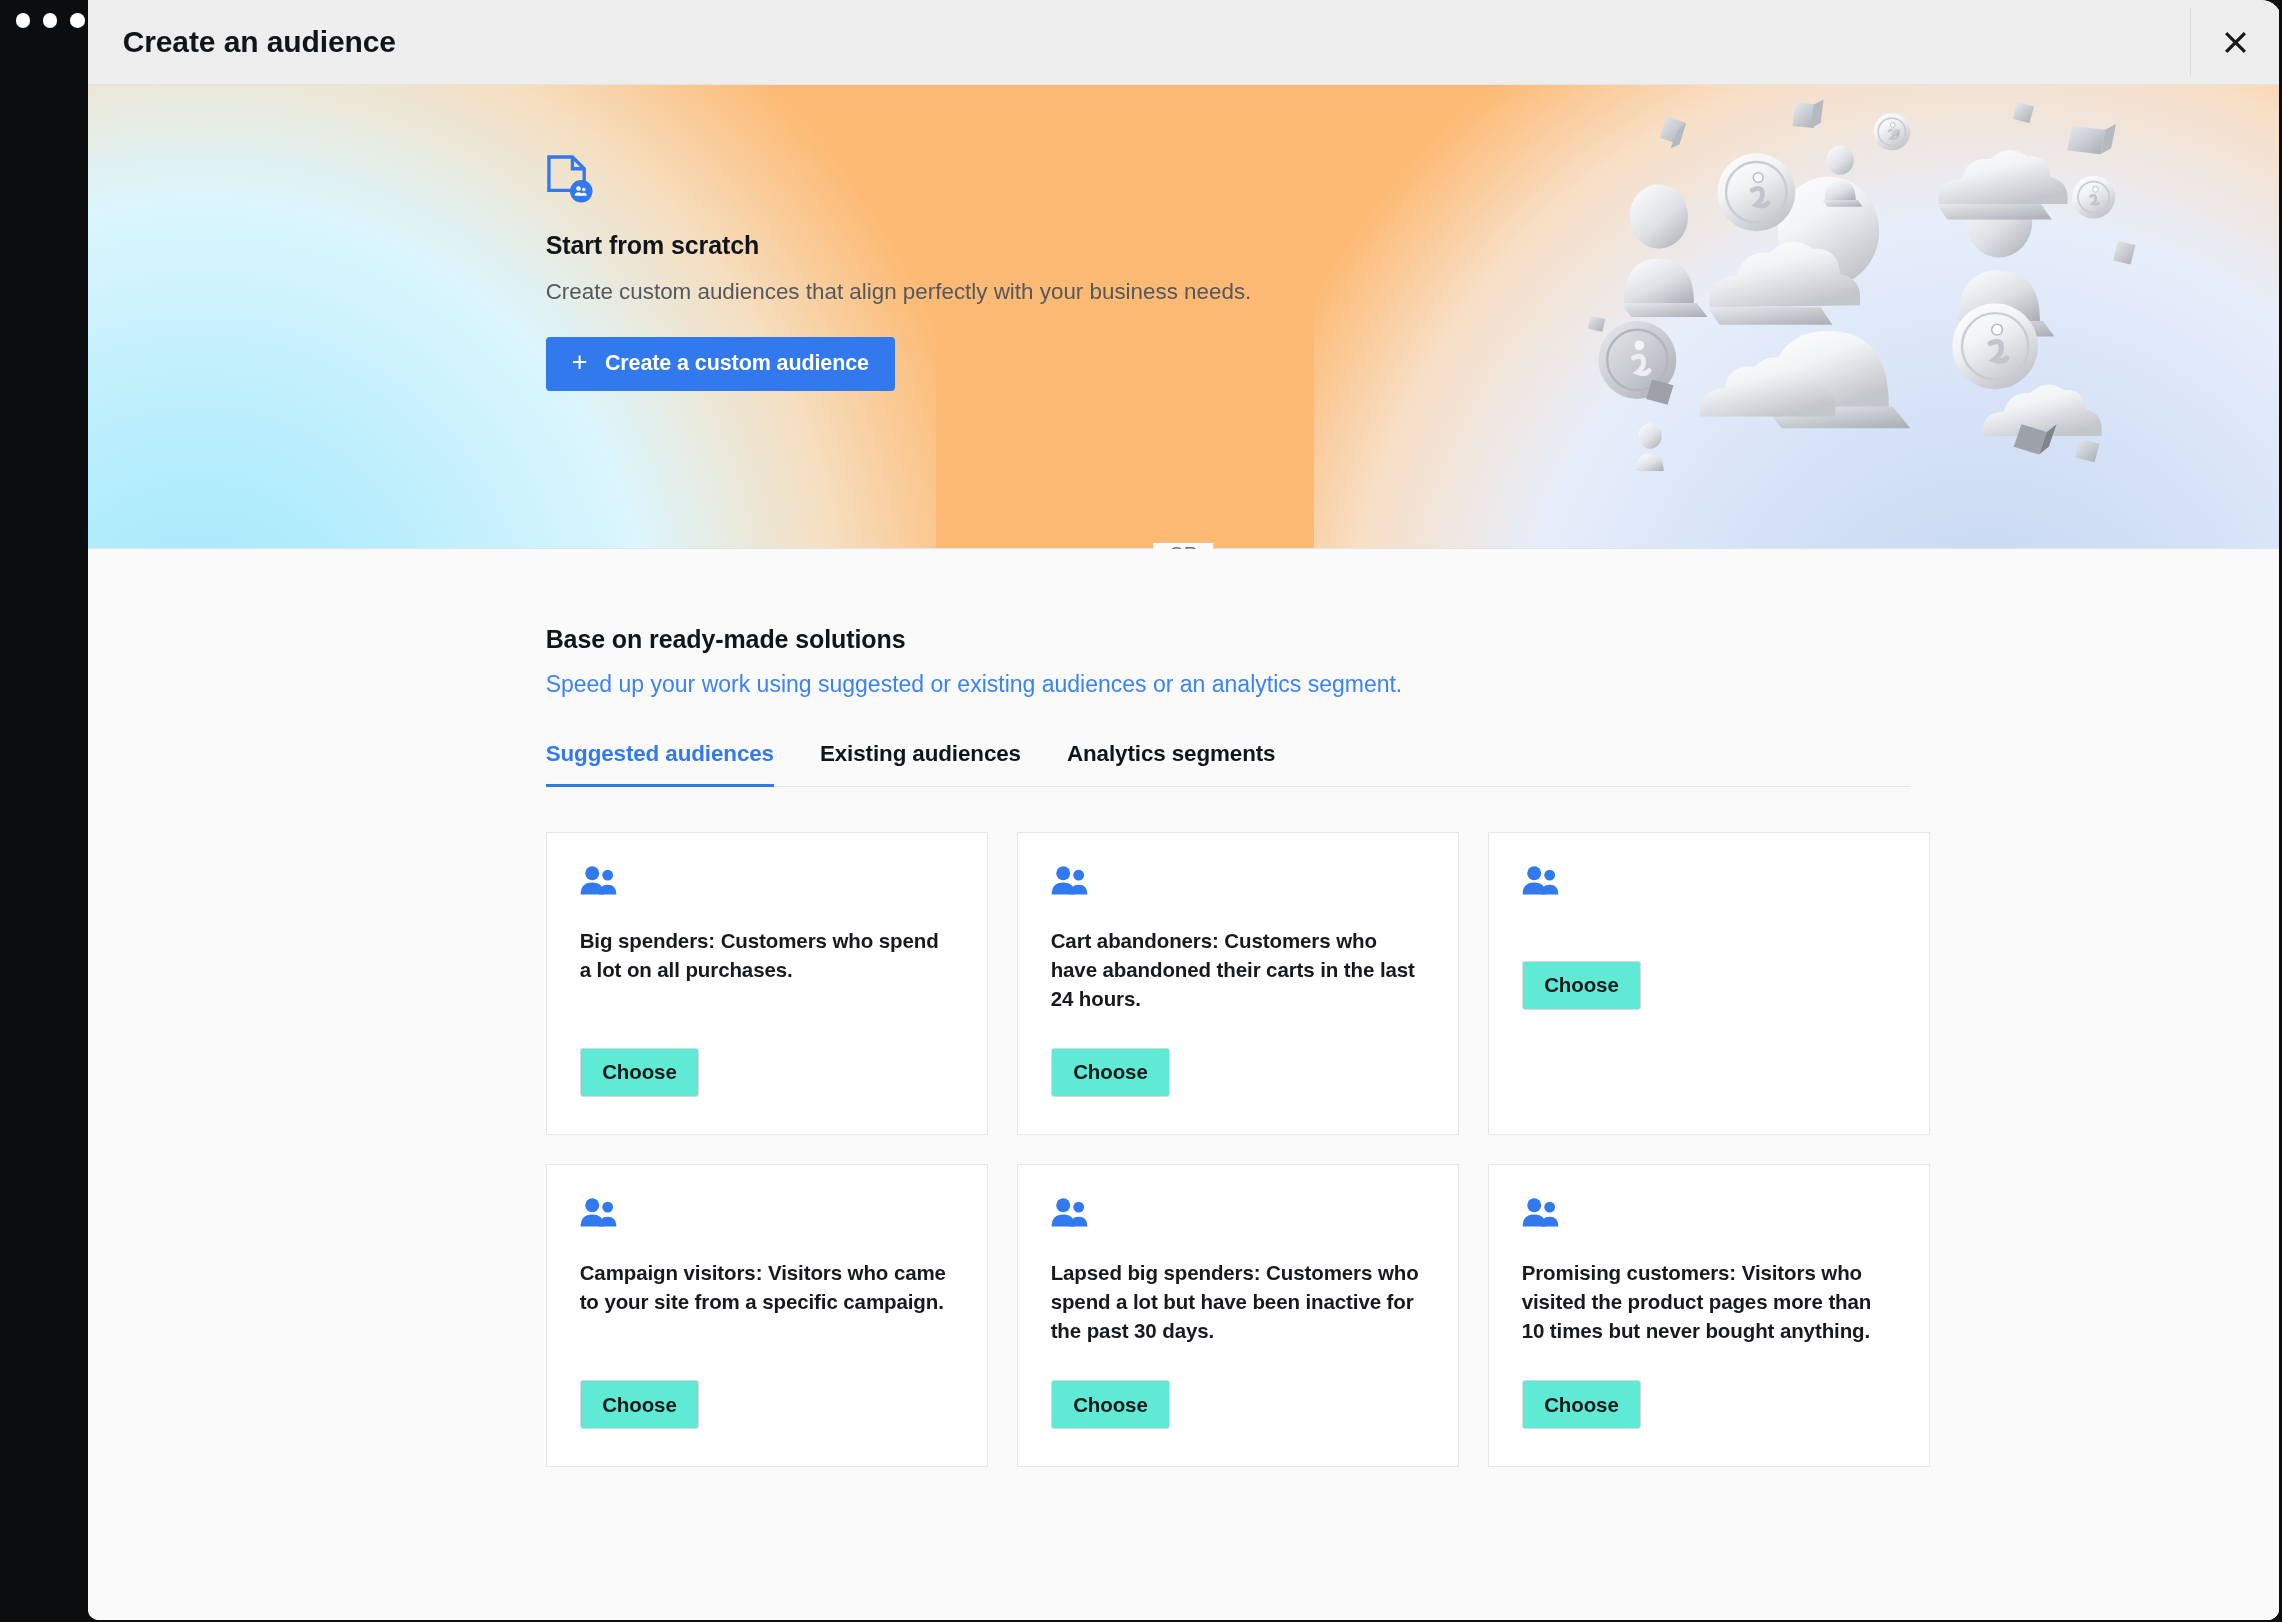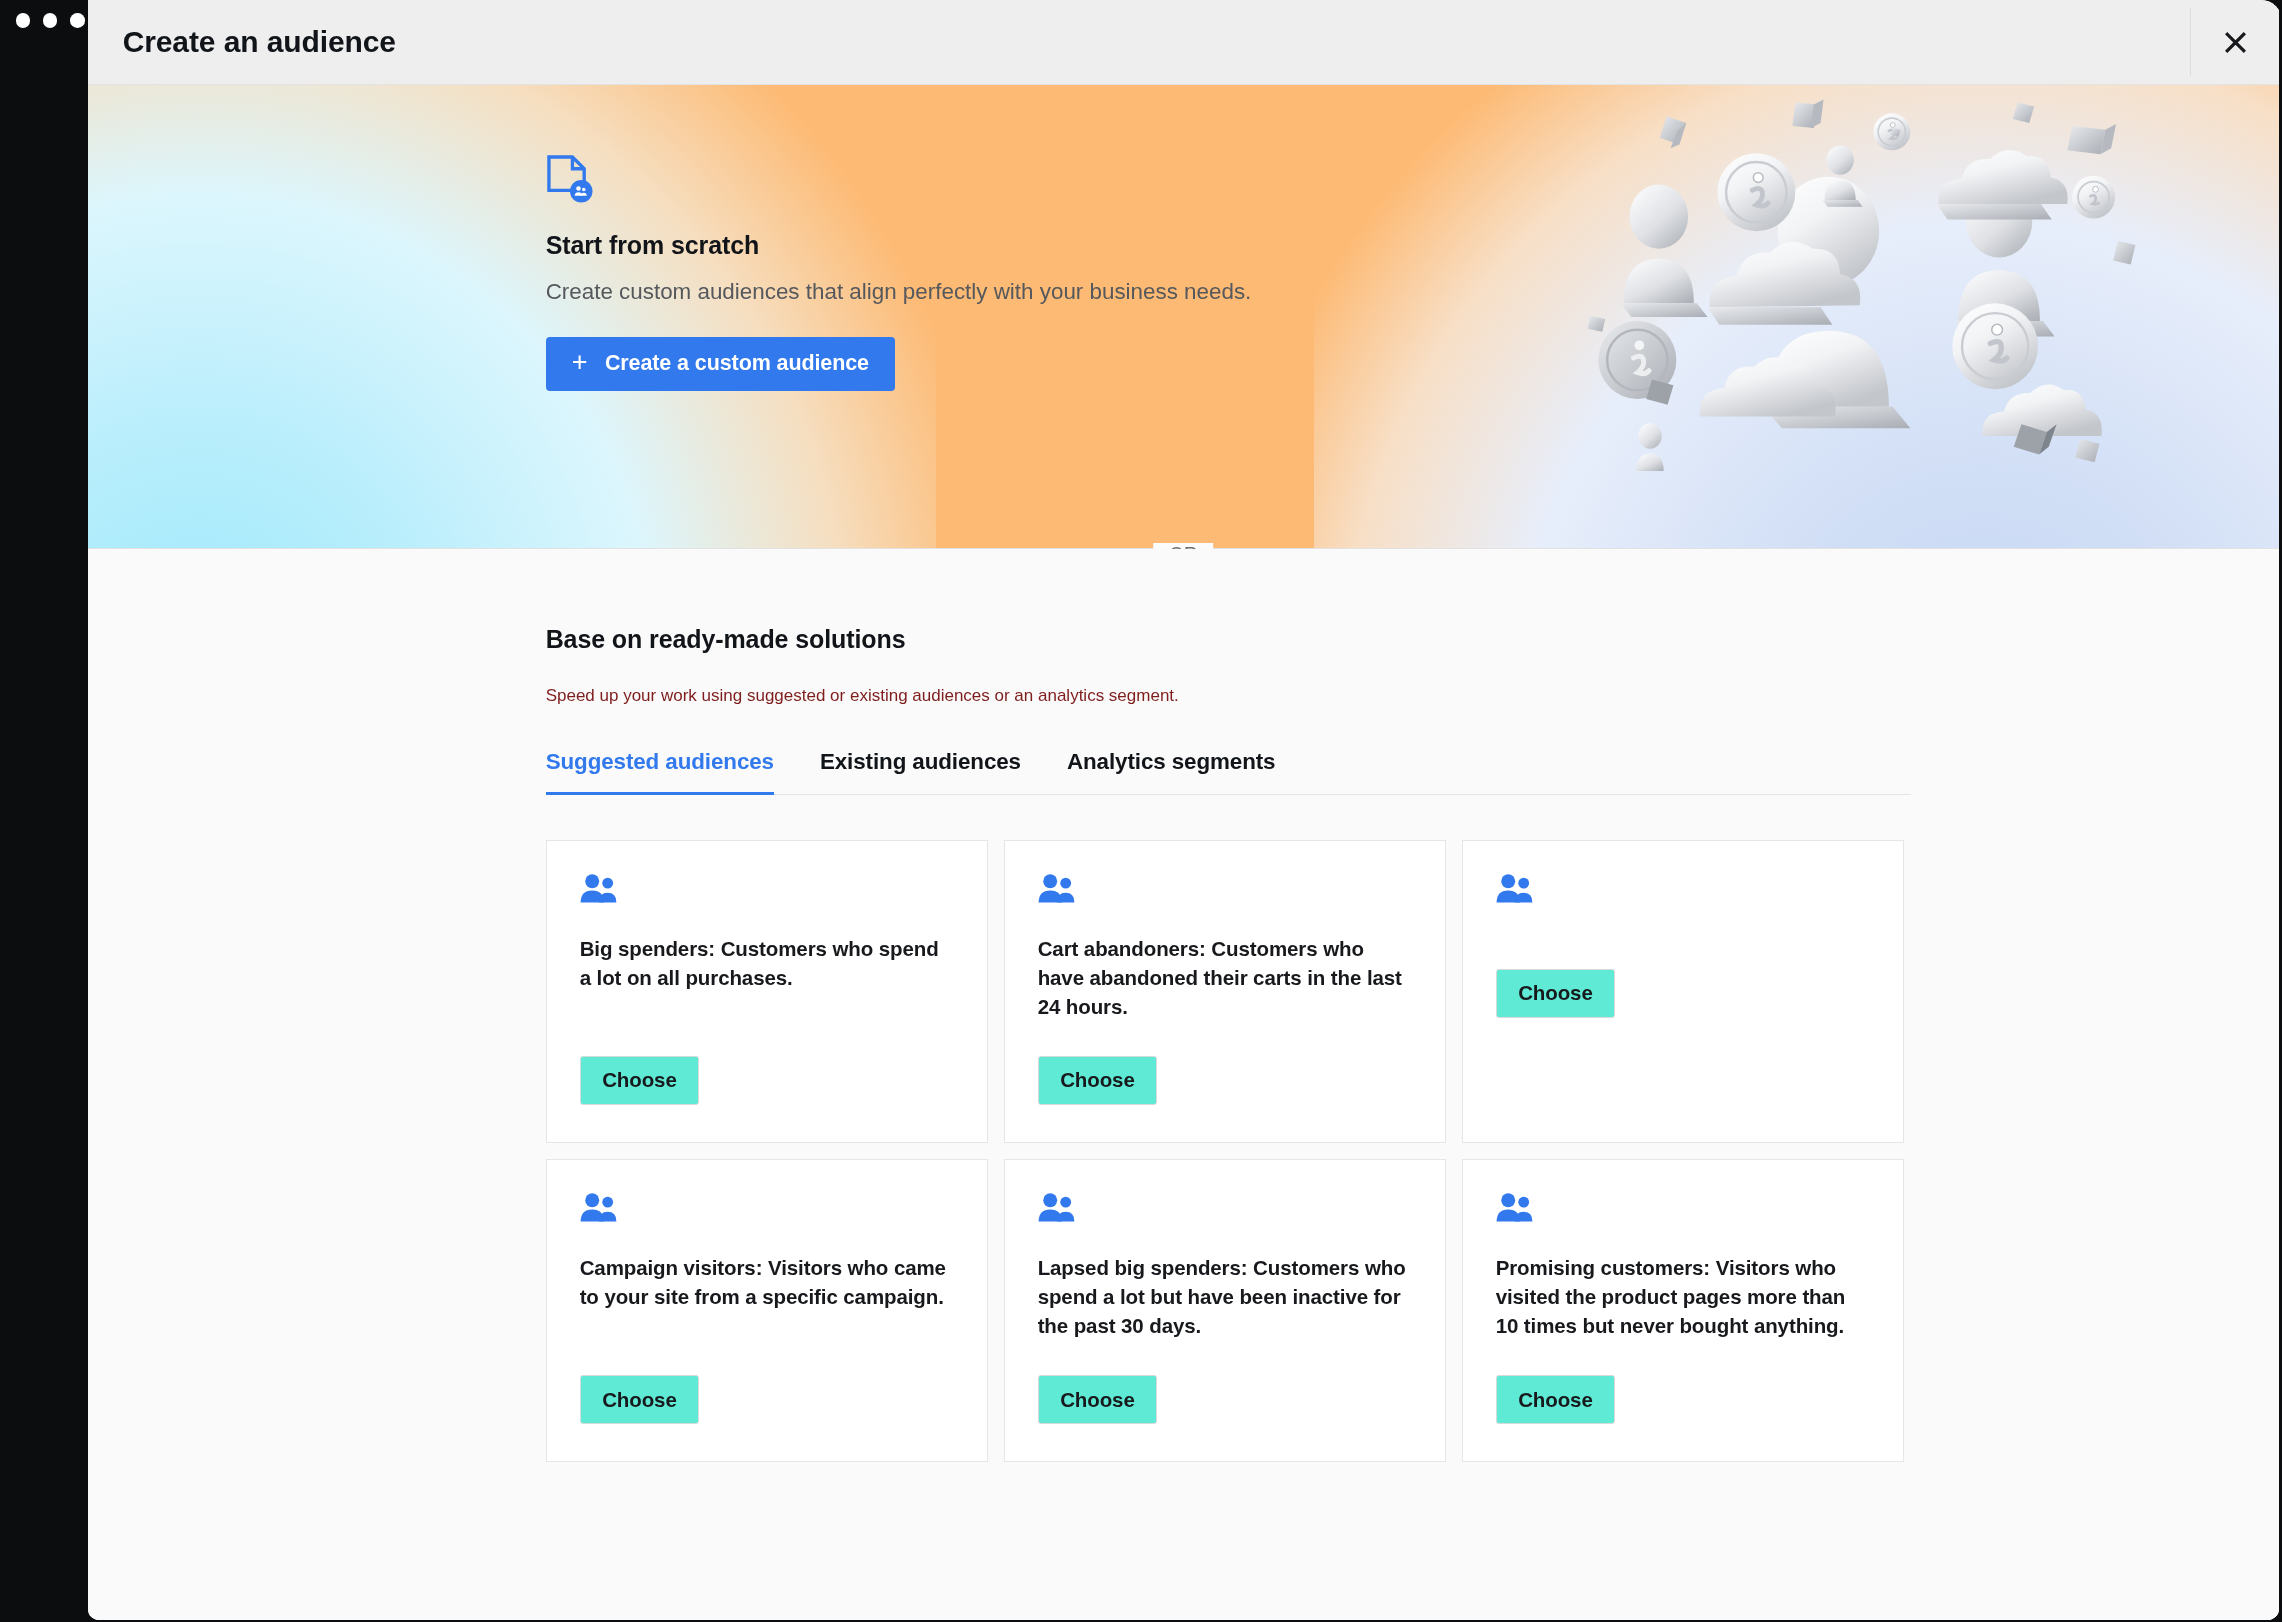--- a/index.html
+++ b/index.html
@@ -149,21 +149,21 @@
   }
 
   
   .content {
     flex: 1 1 auto;
     background: #fafafa;
     padding: 76px 0 0 458px;
     overflow: hidden;
   }
   .sec-h { font-size: 25px; font-weight: 700; color: #111418; letter-spacing: -0.1px; }
-  .sec-p { font-size: 17px; color: #7f1d1d; margin-top: 32px; }
+  .sec-p { font-size: 23px; color: #3b82f6; margin-top: 17px; }
 
   .tabs {
     display: flex;
     align-items: center;
     gap: 46px;
     margin-top: 43px;
     width: 1365px;
     border-bottom: 1px solid #e4e4e4;
   }
   .tab {
@@ -175,21 +175,21 @@
     border-bottom: 3.9px solid transparent;
     margin-bottom: -1px;
     letter-spacing: -0.1px;
   }
   .tab.active { color: #3179ed; border-bottom-color: #3179ed; }
 
   
   .card-grid {
     display: grid;
     grid-template-columns: repeat(3, 442px);
-    gap: 16px;
+    gap: 29px;
     margin-top: 45px;
     width: 1372px;
   }
   .card {
     background: #ffffff;
     border: 1px solid #e6e6e6;
     padding: 33px 33px 37px 33px;
     display: flex;
     flex-direction: column;
   }

